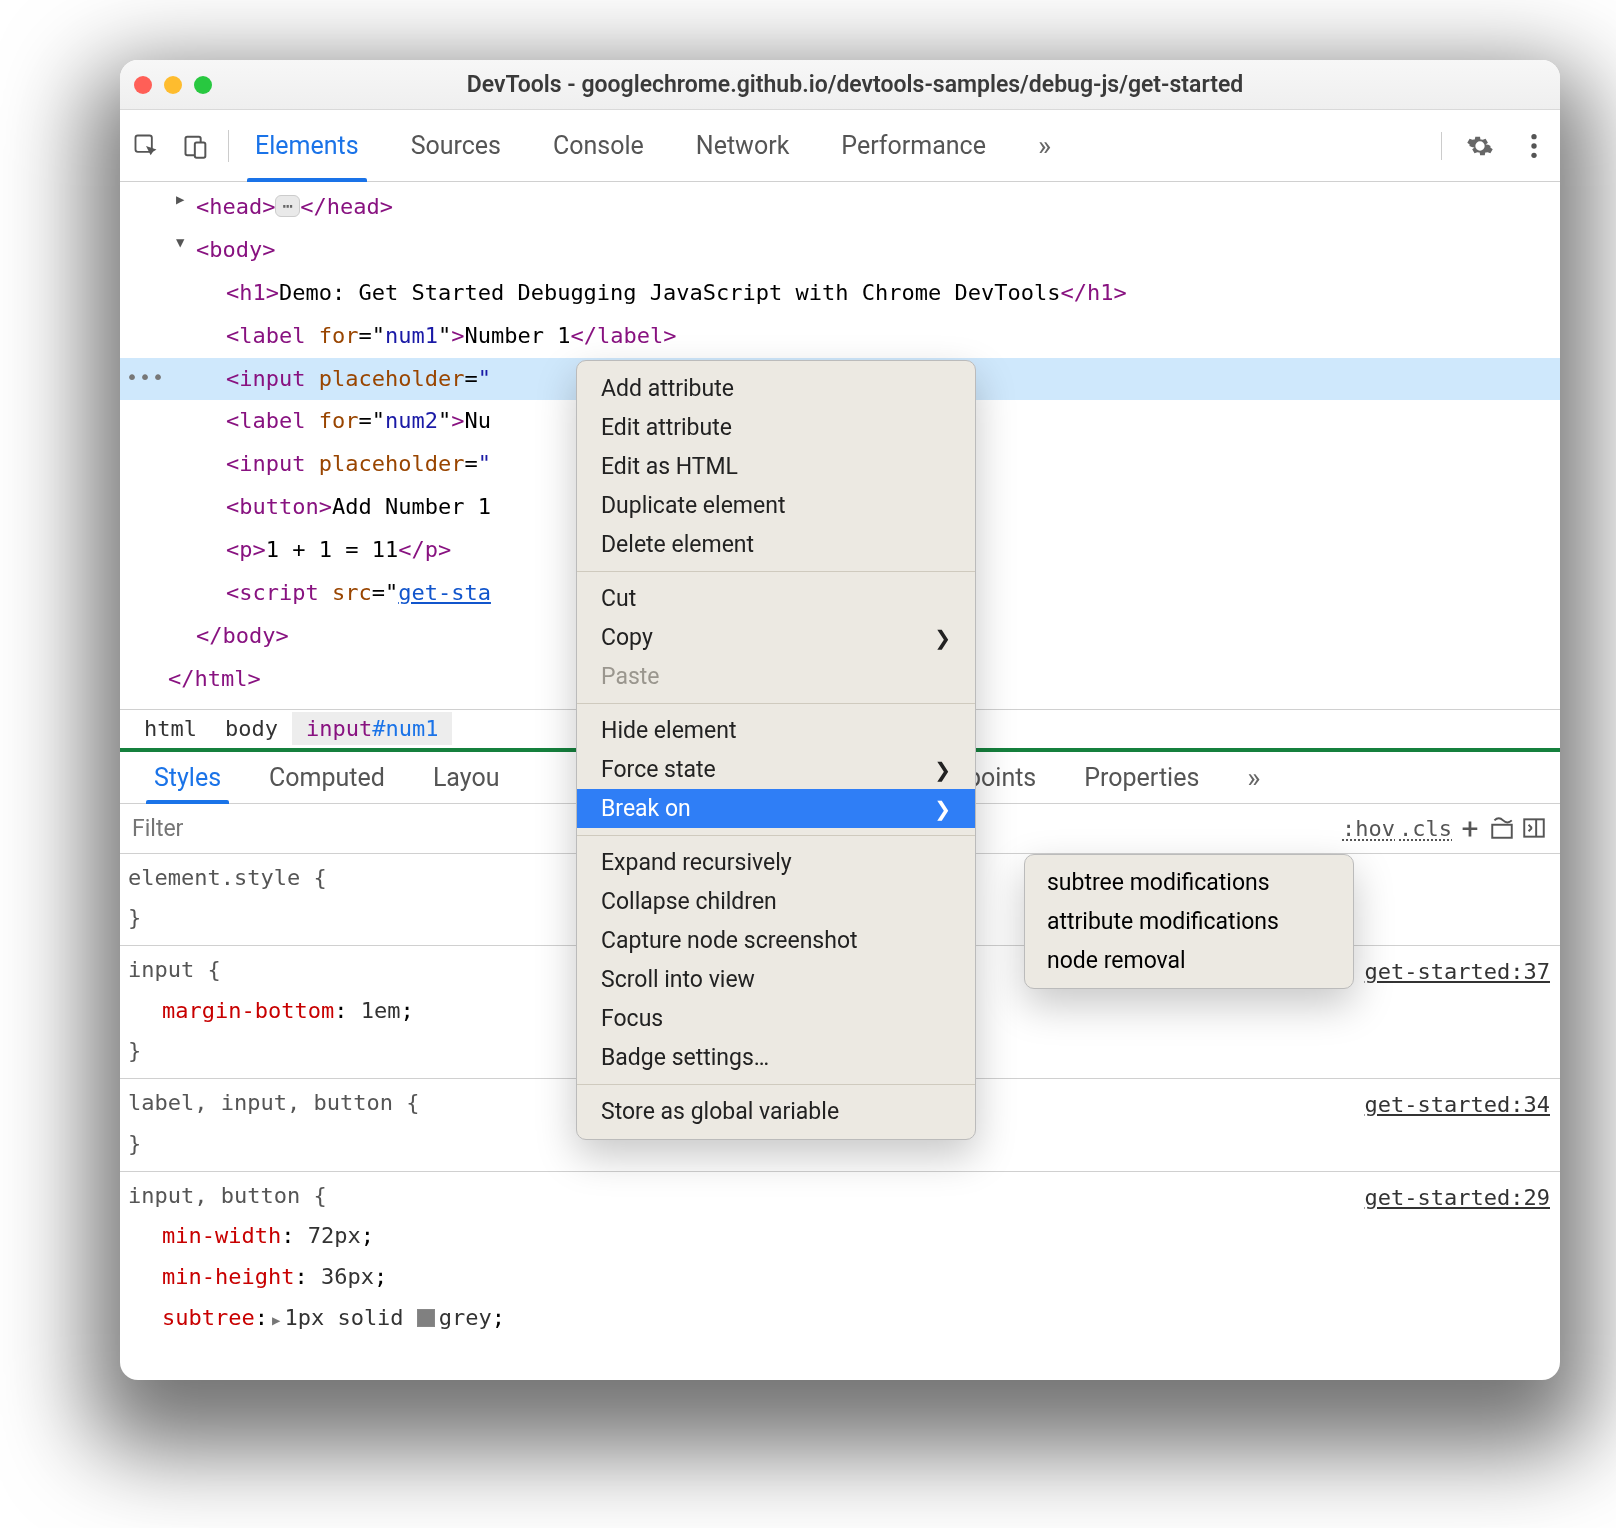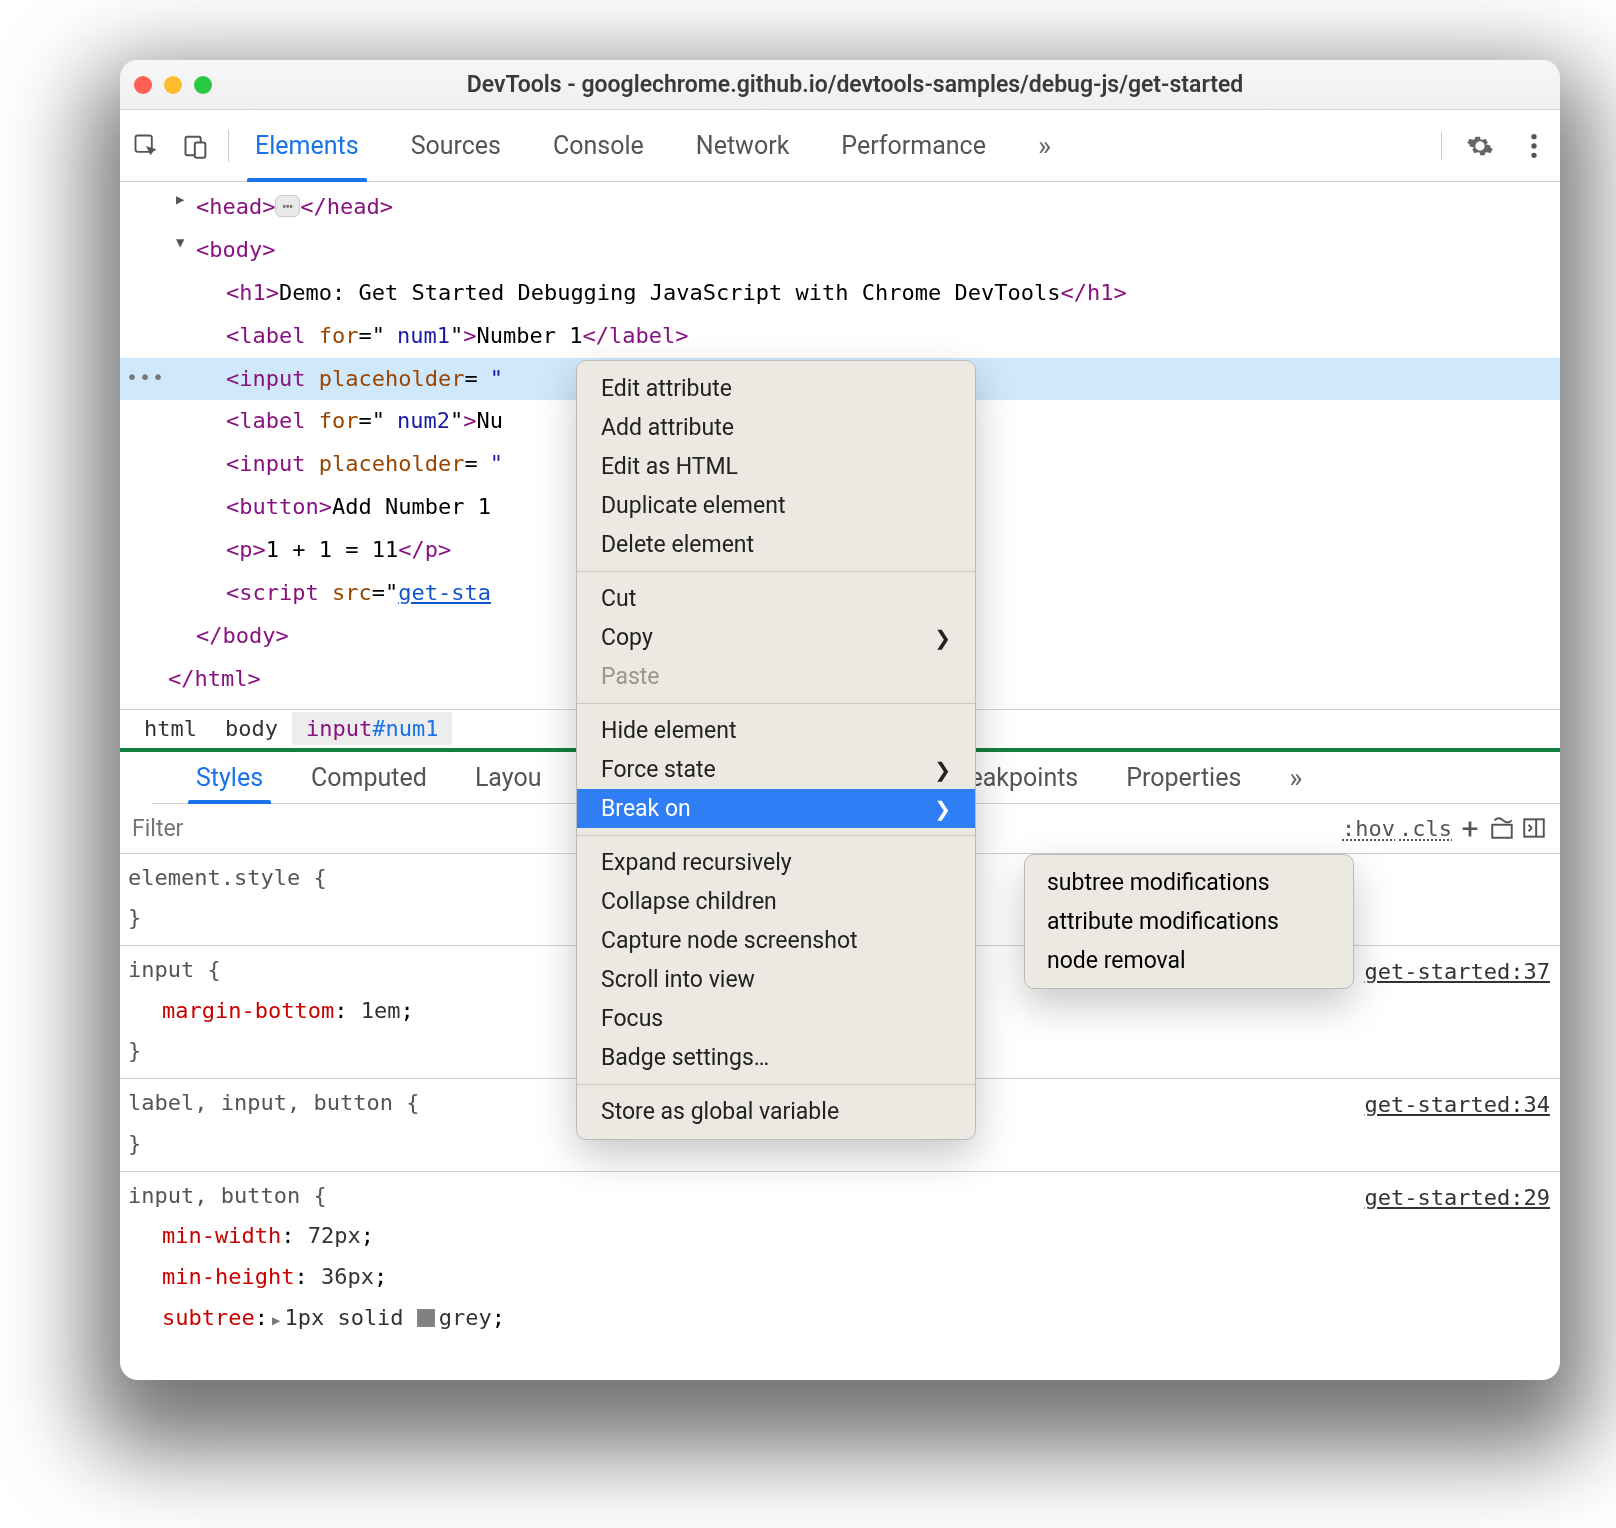--- a/index.html
+++ b/index.html
@@ -59,21 +59,21 @@
     font-size: 22px;
     line-height: 1.95;
     padding: 4px 0 8px 0;
     border-bottom: 1px solid #d0d0d0;
     flex: 0 0 auto;
     position: relative;
   }
   .domline { white-space: pre; padding-left: 36px; position:relative; }
   .domline .tw { color:#881280; }
   .domline .attr { color:#994500; }
-  .domline .val { color:#1a1aa6;margin-left:12px; }
+  .domline .val { color:#1a1aa6; }
   .domline .txt { color:#000; }
   .domline .link { color:#1155cc; text-decoration:underline; }
   .domline.selected { background:#cfe8fc; }
   .domline .tri { position:absolute; left:16px; color:#555; font-size:14px;}
   .domline .dots { position:absolute; left:6px; color:#777; font-size:20px; letter-spacing:1px;}
   .badge { display:inline-block; background:#e9e9e9; border:1px solid #ccc; border-radius:6px; font-size:18px; color:#666; padding:0 6px; line-height:20px; vertical-align:2px;}
   
   .crumbs {
     height: 42px; display:flex; align-items:center; gap:0;
     font-family: Menlo, Consolas, monospace;
@@ -81,22 +81,21 @@
     border-bottom:4px solid #15803d;
     padding-left:10px;
   }
   .crumb { padding:4px 14px; }
   .crumb.active { background:#ededed; }
   .crumb .id { color:#1a73e8; }
   
   .subtabs {
     height: 52px; display:flex; align-items:center;
     font-size:25px; color:#555; border-bottom:1px solid #d0d0d0;
-    padding-left:20px;
-    margin-left:32px;
+    padding-left:10px;
   }
   .subtab { padding:0 24px; height:100%; display:flex; align-items:center; position:relative;}
   .subtab.active { color:#1a73e8; }
   .subtab.active::after { content:""; position:absolute; left:16px; right:16px; bottom:-1px; height:4px; background:#1a73e8; border-radius:2px 2px 0 0;}
   
   .filterbar {
     height: 50px; display:flex; align-items:center;
     border-bottom:1px solid #d0d0d0;
     padding: 0 12px; gap:12px;
   }
@@ -273,24 +272,24 @@
       <span class="src">get-started:29</span>
       <div class="selector">input, button {</div>
       <div class="prop"><span class="name">min-width</span><span>: </span><span class="val">72px</span><span>;</span></div>
       <div class="prop"><span class="name">min-height</span><span>: </span><span class="val">36px</span><span>;</span></div>
       <div class="prop"><span class="name">subtree</span><span>:</span><span class="exptri">▶</span><span class="val">1px solid </span><span class="swatch"></span><span class="val">grey</span><span>;</span></div>
     </div>
   </div>
 
   <div class="ctxmenu" style="left:456px; top:300px;">
     <div class="mi">
+        <span>Add attribute</span>
+      </div>
+    <div class="mi">
         <span>Edit attribute</span>
-      </div>
-    <div class="mi">
-        <span>Add attribute</span>
       </div>
     <div class="mi">
         <span>Edit as HTML</span>
       </div>
     <div class="mi">
         <span>Duplicate element</span>
       </div>
     <div class="mi">
         <span>Delete element</span>
       </div>

